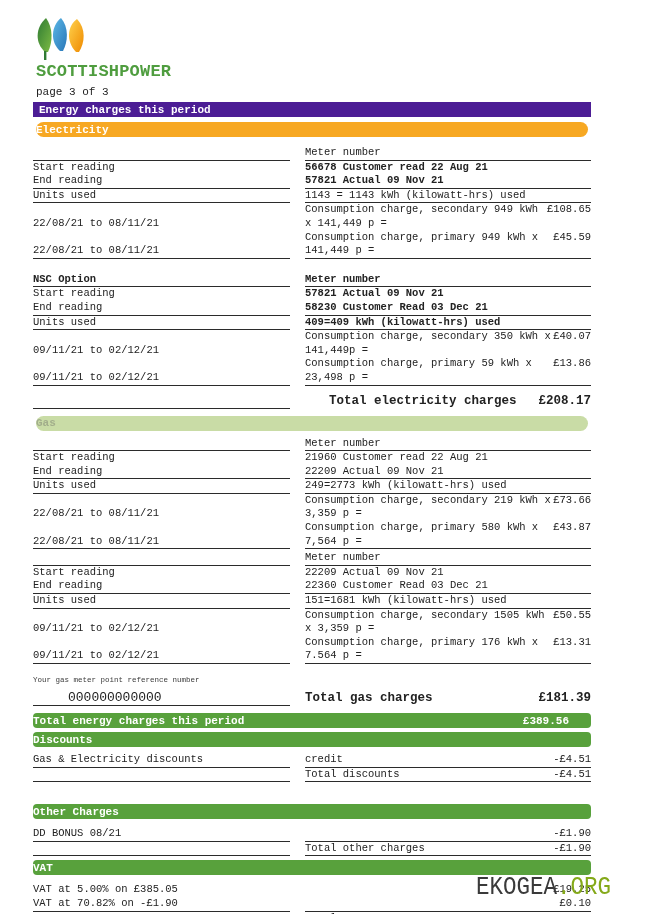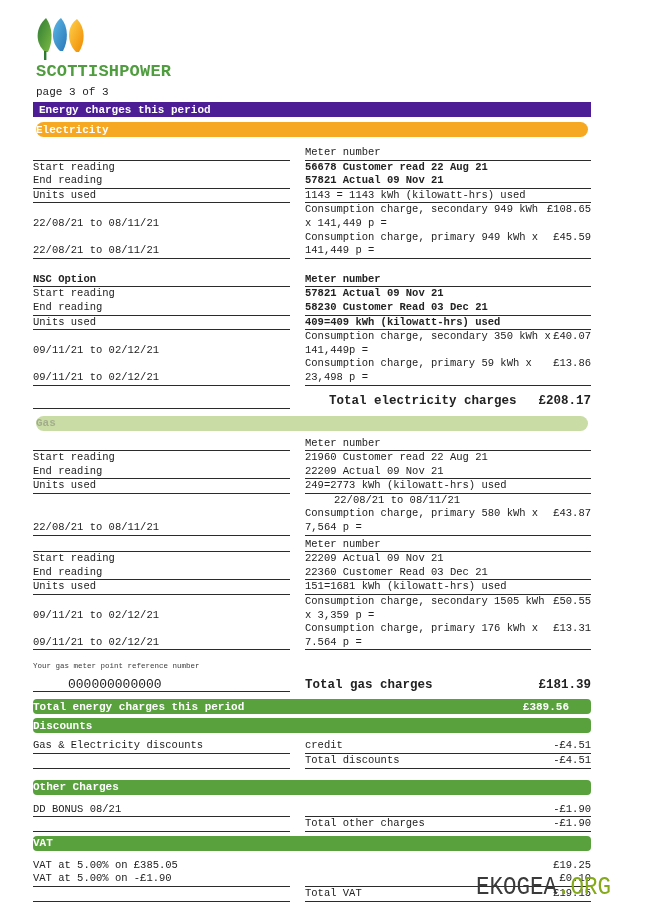--- a/index.html
+++ b/index.html
@@ -30,21 +30,21 @@
   .cr .desc { flex:1; }
   .amt { white-space:nowrap; text-align:right; }
   .bb { border-bottom:1px solid #2b2b2b; }
   .bold { font-weight:bold; }
 
   .total-row { height:21px; font-size:12.5px; }
   .total-row .cr { justify-content:space-between; }
   .ref-num { padding-left:35px; font-size:13px; font-weight:normal; }
   .tiny-label { font-size:7.5px; color:#3c3c3c; line-height:10px; margin-top:11px; }
 
-  .mt2 { margin-top:2px;gap:24px; } .mt4 { margin-top:4px; } .mt5 { margin-top:11px; }
+  .mt2 { margin-top:2px;gap:24px; } .mt4 { margin-top:4px; } .mt5 { margin-top:22px; }
   .mt6 { margin-top:6px; } .mt7 { margin-top:7px; } .mt8 { margin-top:8px; }
   .mt9 { margin-top:9px; } .mt14 { margin-top:14px; }
 
   .footer-mark { position:absolute; right:13px; bottom:12px; font-size:25px;
     color:#3a3a3a; transform:scaleX(0.9); transform-origin:right center; letter-spacing:0; }
   .footer-mark .org { color:#84a919; }
 </style>
 </head>
 <body>
 
@@ -178,20 +178,24 @@
       <div class="row">
         <div class="cl bb">End reading</div>
         <div class="cr bb">22209 Actual 09 Nov 21</div>
       </div>
       <div class="row">
         <div class="cl bb">Units used</div>
         <div class="cr bb">249=2773 kWh (kilowatt-hrs) used</div>
       </div>
       <div class="row">
         <div class="cl">22/08/21 to 08/11/21</div>
+        <div class="cr">
+          <span class="desc">Consumption charge, secondary 219 kWh x 3,359 p =</span>
+          <span class="amt">£73.66</span>
+        </div>
       </div>
       <div class="row">
         <div class="cl bb">22/08/21 to 08/11/21</div>
         <div class="cr bb">
           <span class="desc">Consumption charge, primary 580 kWh x 7,564 p =</span>
           <span class="amt">£43.87</span>
         </div>
       </div>
     </div>
 
@@ -286,21 +290,21 @@
     </div>
     <div class="tbl mt8">
       <div class="row">
         <div class="cl">VAT at 5.00% on £385.05</div>
         <div class="cr">
           <span class="desc"></span>
           <span class="amt">£19.25</span>
         </div>
       </div>
       <div class="row">
-        <div class="cl bb">VAT at 5.00% on -£1.90</div>
+        <div class="cl bb">VAT at 70.82% on -£1.90</div>
         <div class="cr bb">
           <span class="desc"></span>
           <span class="amt">£0.10</span>
         </div>
       </div>
       <div class="row">
         <div class="cl bb"></div>
         <div class="cr bb">
           <span class="desc">Total VAT</span>
           <span class="amt">£19.15</span>

